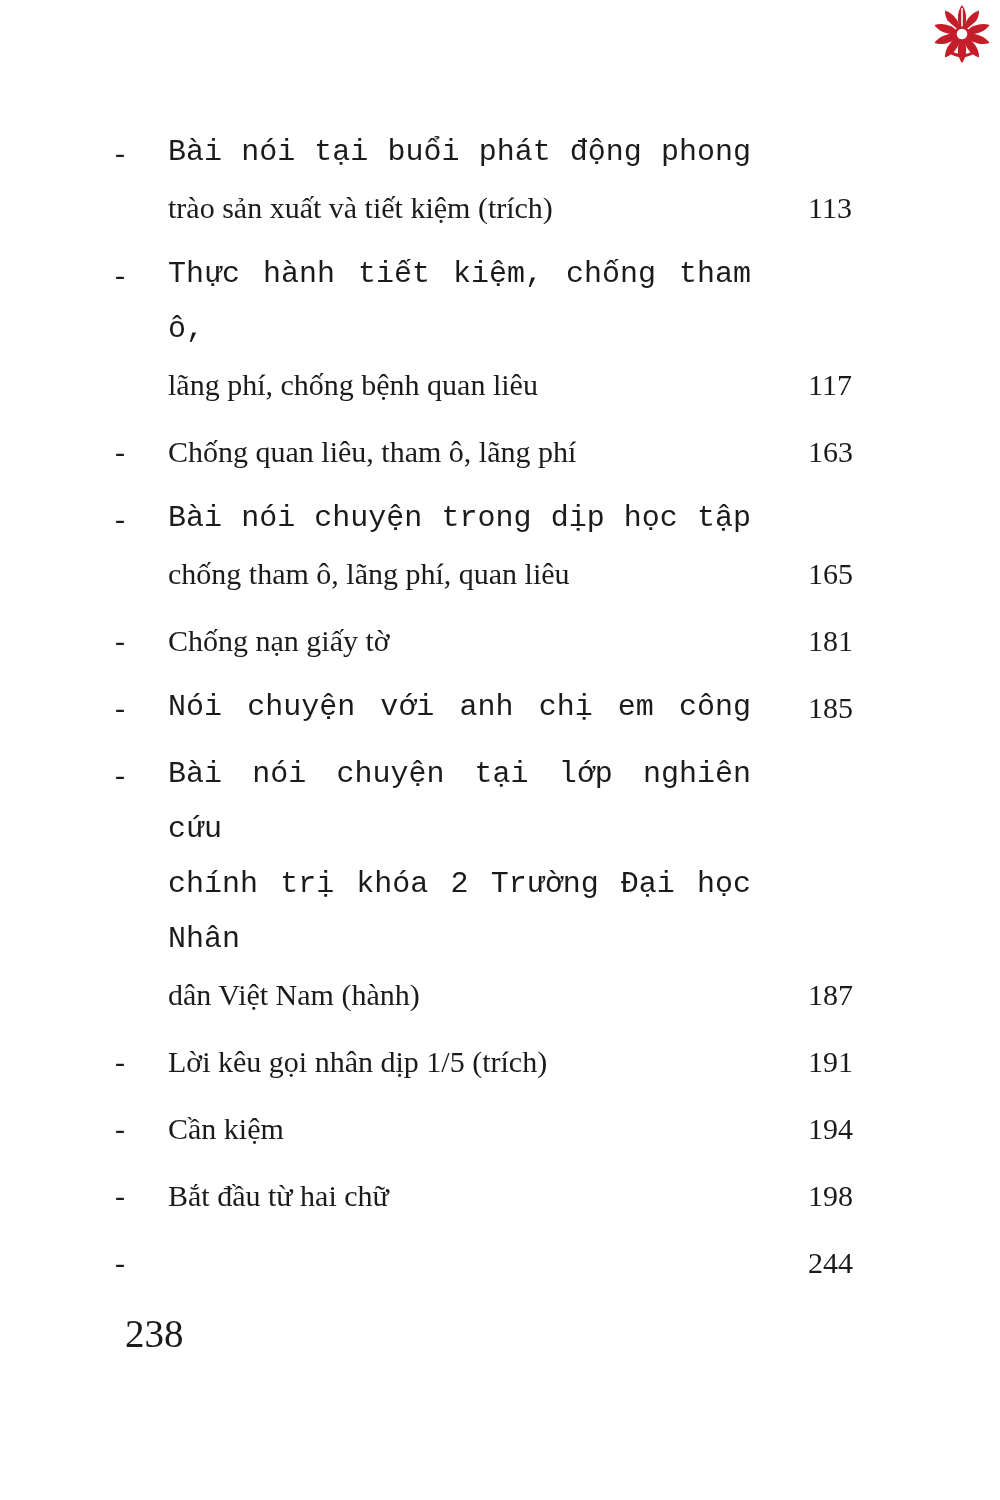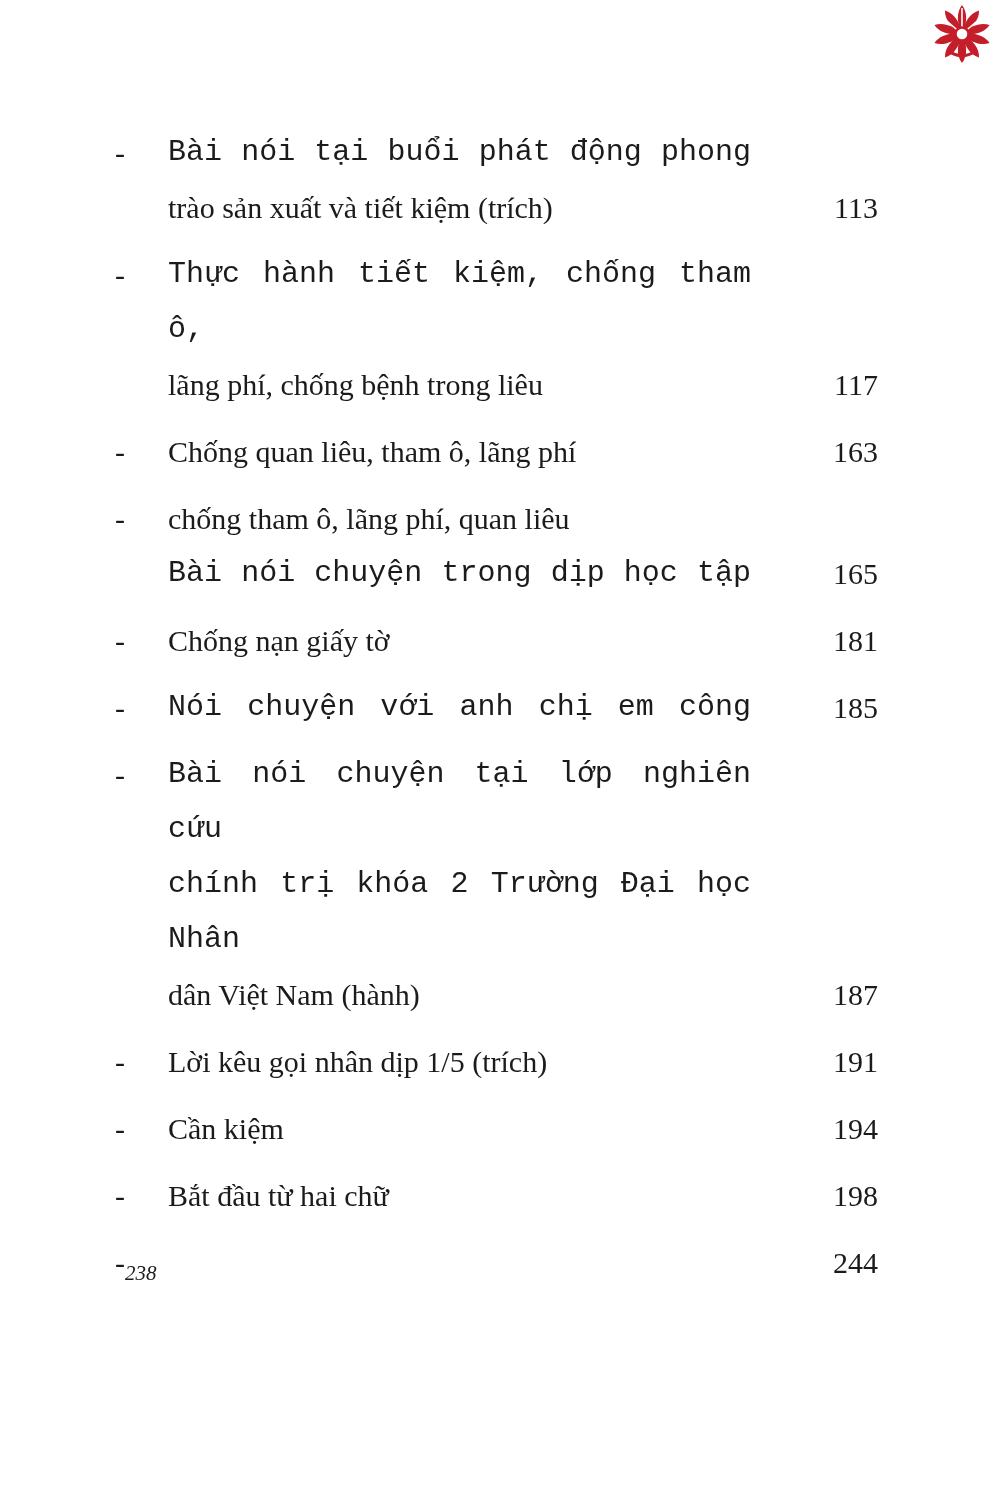--- a/index.html
+++ b/index.html
@@ -49,32 +49,31 @@
     white-space: nowrap;
   }
   .jl {
     white-space: normal;
     text-align: justify;
     text-align-last: justify;
     font-family: Liberation Mono, monospace;
   }
   .pagenum {
     margin-left: auto;
-    text-align: right;
+    text-align: left;
     min-width: 70px;
     line-height: 55px;
     font-size: 30px;
   }
   .folio {
     position: absolute;
-    top: 1246px;
+    top: 1306px;
     left: 125px;
-    font-size: 21px;
-    line-height: 55px;
-    font-style: italic;
+    font-size: 39px;
+    line-height: 55px;
   }
 </style>
 </head>
 <body>
 
 <div>
 
   <div class="logo">
     <svg viewBox="0 0 64 64" width="64" height="64" aria-hidden="true">
       <g fill="#c41e2a">
@@ -110,38 +109,38 @@
         <div class="tl jl">Bài nói tại buổi phát động phong</div>
         <div class="tl">trào sản xuất và tiết kiệm (trích)</div>
       </div>
       <div class="pagenum">113</div>
     </div>
 
     <div class="entry">
       <div class="dash">-</div>
       <div class="titleblock">
         <div class="tl jl">Thực hành tiết kiệm, chống tham ô,</div>
-        <div class="tl">lãng phí, chống bệnh trong liêu</div>
+        <div class="tl">lãng phí, chống bệnh quan liêu</div>
       </div>
       <div class="pagenum">117</div>
     </div>
 
     <div class="entry">
       <div class="dash">-</div>
       <div class="titleblock">
         <div class="tl">Chống quan liêu, tham ô, lãng phí</div>
       </div>
       <div class="pagenum">163</div>
     </div>
 
     <div class="entry">
       <div class="dash">-</div>
       <div class="titleblock">
+        <div class="tl jl">Bài nói chuyện trong dịp học tập</div>
         <div class="tl">chống tham ô, lãng phí, quan liêu</div>
-        <div class="tl jl">Bài nói chuyện trong dịp học tập</div>
       </div>
       <div class="pagenum">165</div>
     </div>
 
     <div class="entry">
       <div class="dash">-</div>
       <div class="titleblock">
         <div class="tl">Chống nạn giấy tờ</div>
       </div>
       <div class="pagenum">181</div>

